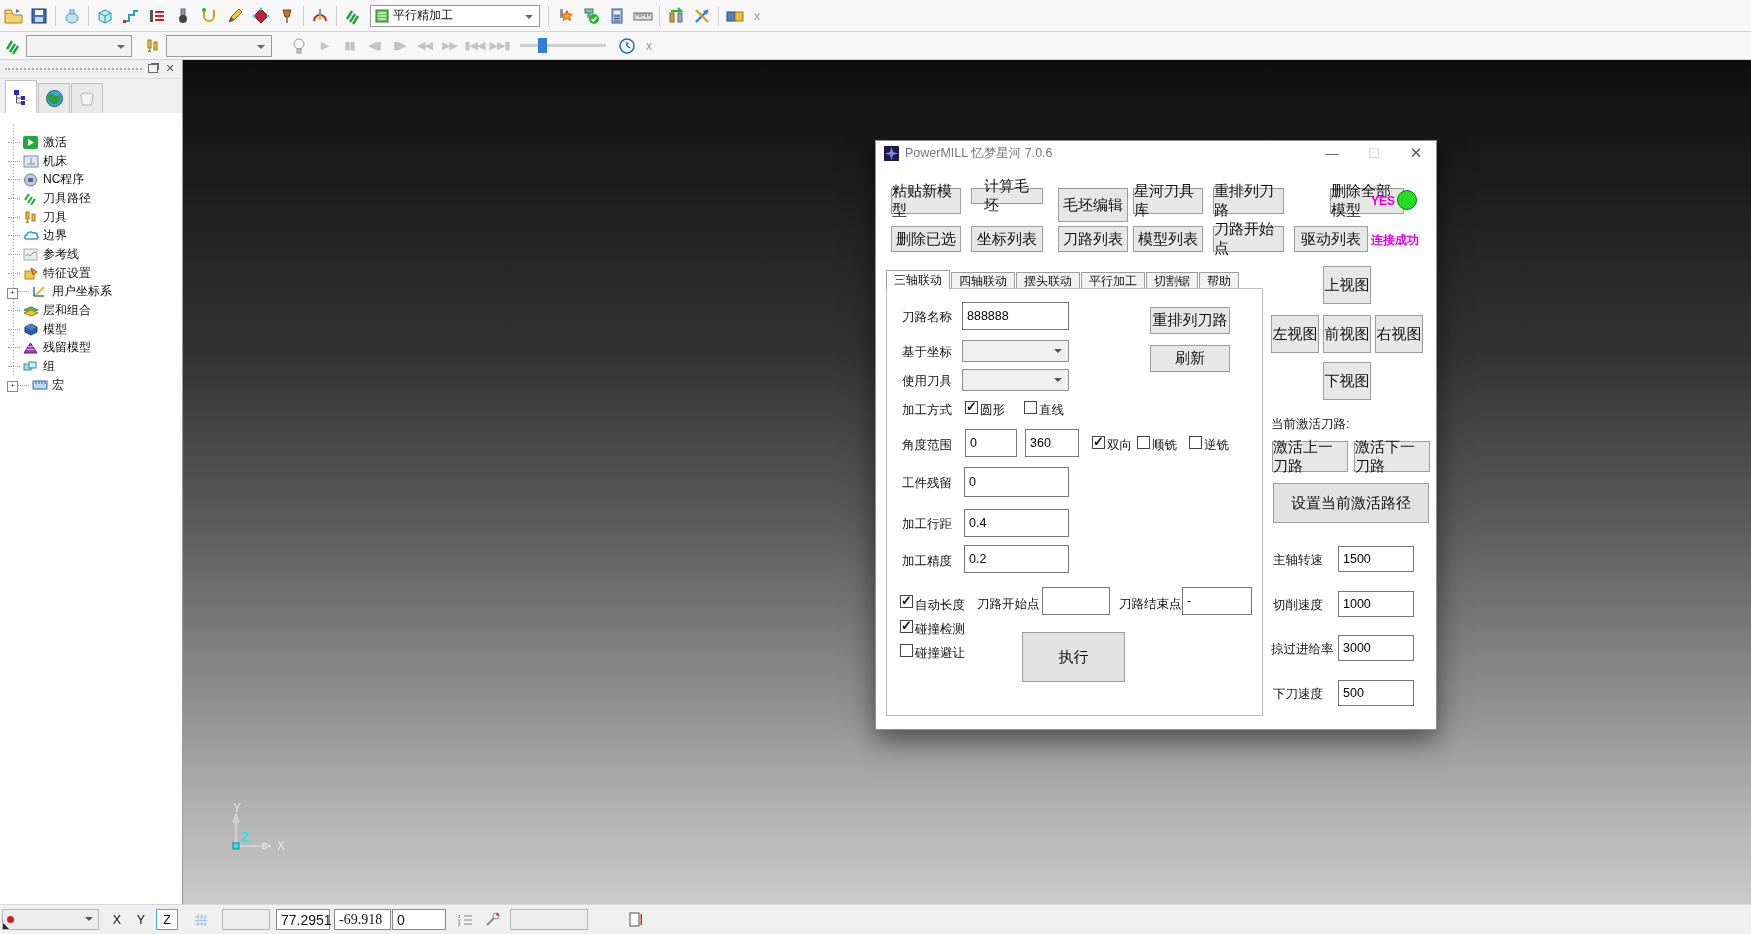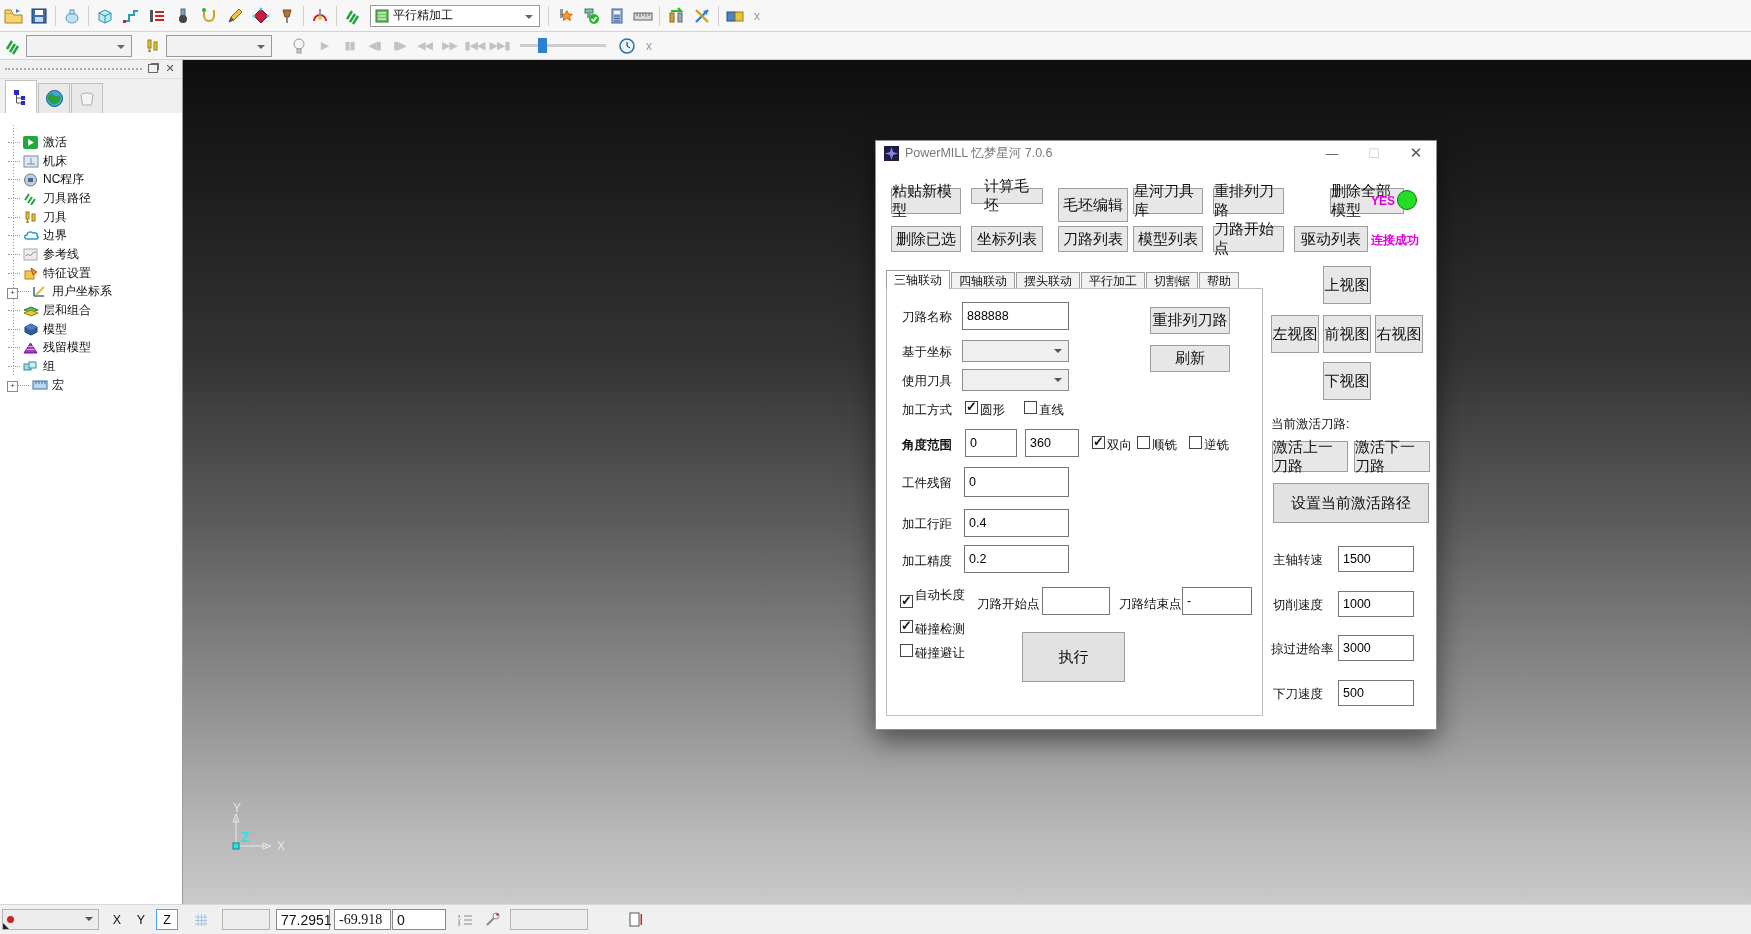--- a/index.html
+++ b/index.html
@@ -531,41 +531,41 @@
 
       <span class="flabel" style="left:15px;top:84px;">使用刀具</span>
       <div class="fcombo" style="left:75px;top:80px;width:107px;"></div>
 
       <span class="flabel" style="left:15px;top:113px;">加工方式</span>
       <span class="cb on" style="left:78px;top:112px;"></span>
       <span class="cblabel" style="left:93px;top:113px;">圆形</span>
       <span class="cb" style="left:137px;top:112px;"></span>
       <span class="cblabel" style="left:152px;top:113px;">直线</span>
 
-      <span class="flabel" style="left:15px;top:148px;font-weight:bold;">角度范围</span>
+      <span class="flabel" style="left:15px;top:148px;">角度范围</span>
       <input class="tin" style="left: 78px; top: 140px; width: 52px; height: 28px;" value="0">
       <input class="tin" style="left: 138px; top: 140px; width: 54px; height: 28px;" value="360">
       <span class="cb on" style="left:205px;top:147px;"></span>
       <span class="cblabel" style="left:220px;top:148px;">双向</span>
       <span class="cb" style="left:250px;top:147px;"></span>
       <span class="cblabel" style="left:265px;top:148px;">顺铣</span>
       <span class="cb" style="left:302px;top:147px;"></span>
       <span class="cblabel" style="left:317px;top:148px;">逆铣</span>
 
       <span class="flabel" style="left:15px;top:186px;">工件残留</span>
       <input class="tin" style="left: 77px; top: 178px; width: 105px; height: 30px;" value="0">
 
       <span class="flabel" style="left:15px;top:227px;">加工行距</span>
       <input class="tin" style="left: 77px; top: 220px; width: 105px; height: 28px;" value="0.4">
 
       <span class="flabel" style="left:15px;top:264px;">加工精度</span>
       <input class="tin" style="left: 77px; top: 256px; width: 105px; height: 28px;" value="0.2">
 
       <span class="cb on" style="left:13px;top:306px;"></span>
-      <span class="cblabel" style="left:28px;top:298px;">自动长度</span>
+      <span class="cblabel" style="left:28px;top:308px;">自动长度</span>
       <span class="flabel" style="left:90px;top:307px;">刀路开始点</span>
       <input class="tin" style="left: 155px; top: 298px; width: 68px; height: 28px;" value="">
       <span class="flabel" style="left:232px;top:307px;">刀路结束点</span>
       <input class="tin" style="left: 295px; top: 298px; width: 70px; height: 28px;" value="-">
 
       <span class="cb on" style="left:13px;top:331px;"></span>
       <span class="cblabel" style="left:28px;top:332px;">碰撞检测</span>
       <span class="cb" style="left:13px;top:355px;"></span>
       <span class="cblabel" style="left:28px;top:356px;">碰撞避让</span>
 

